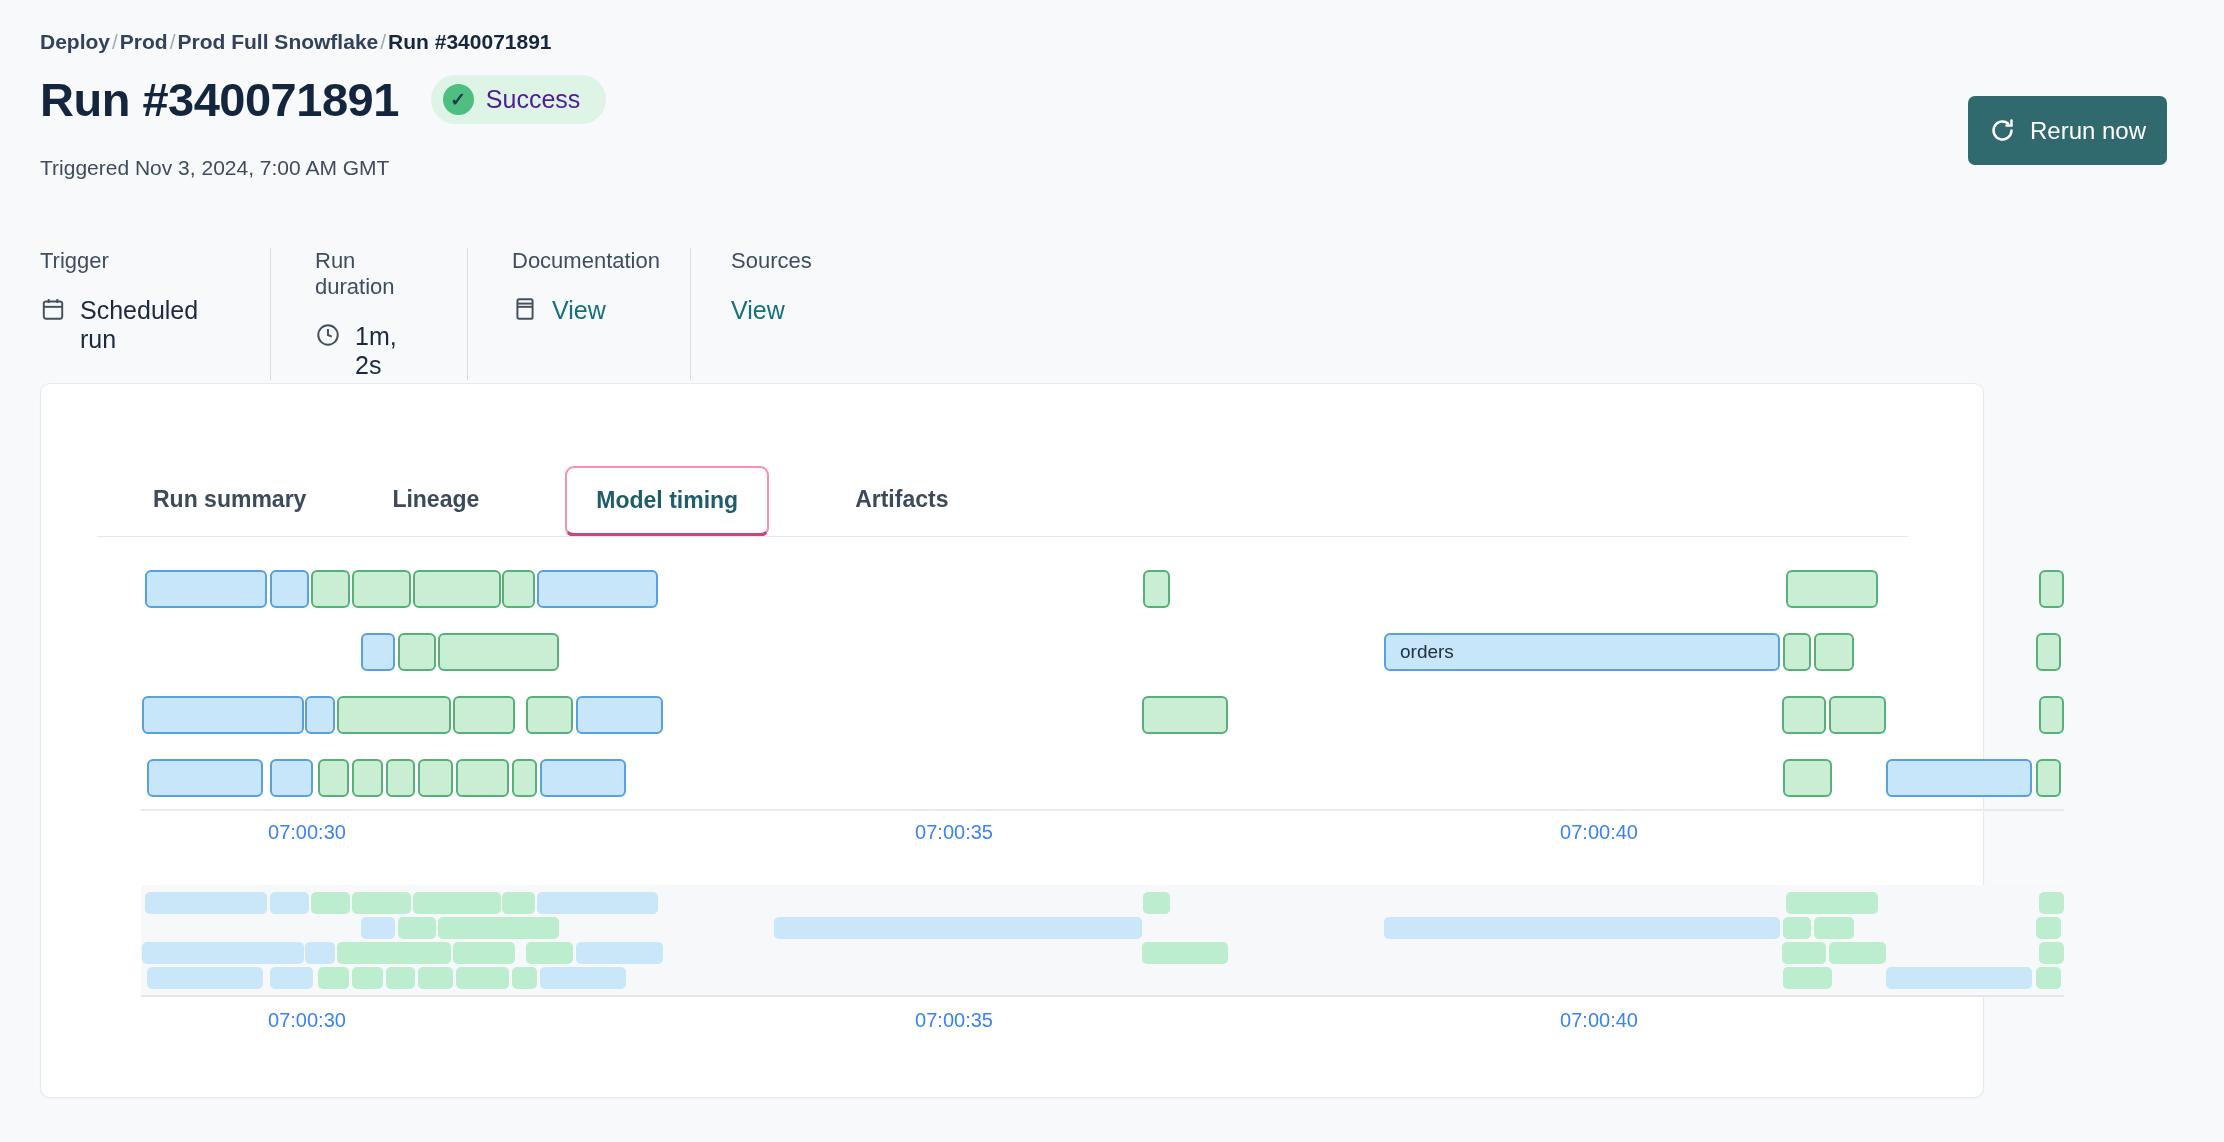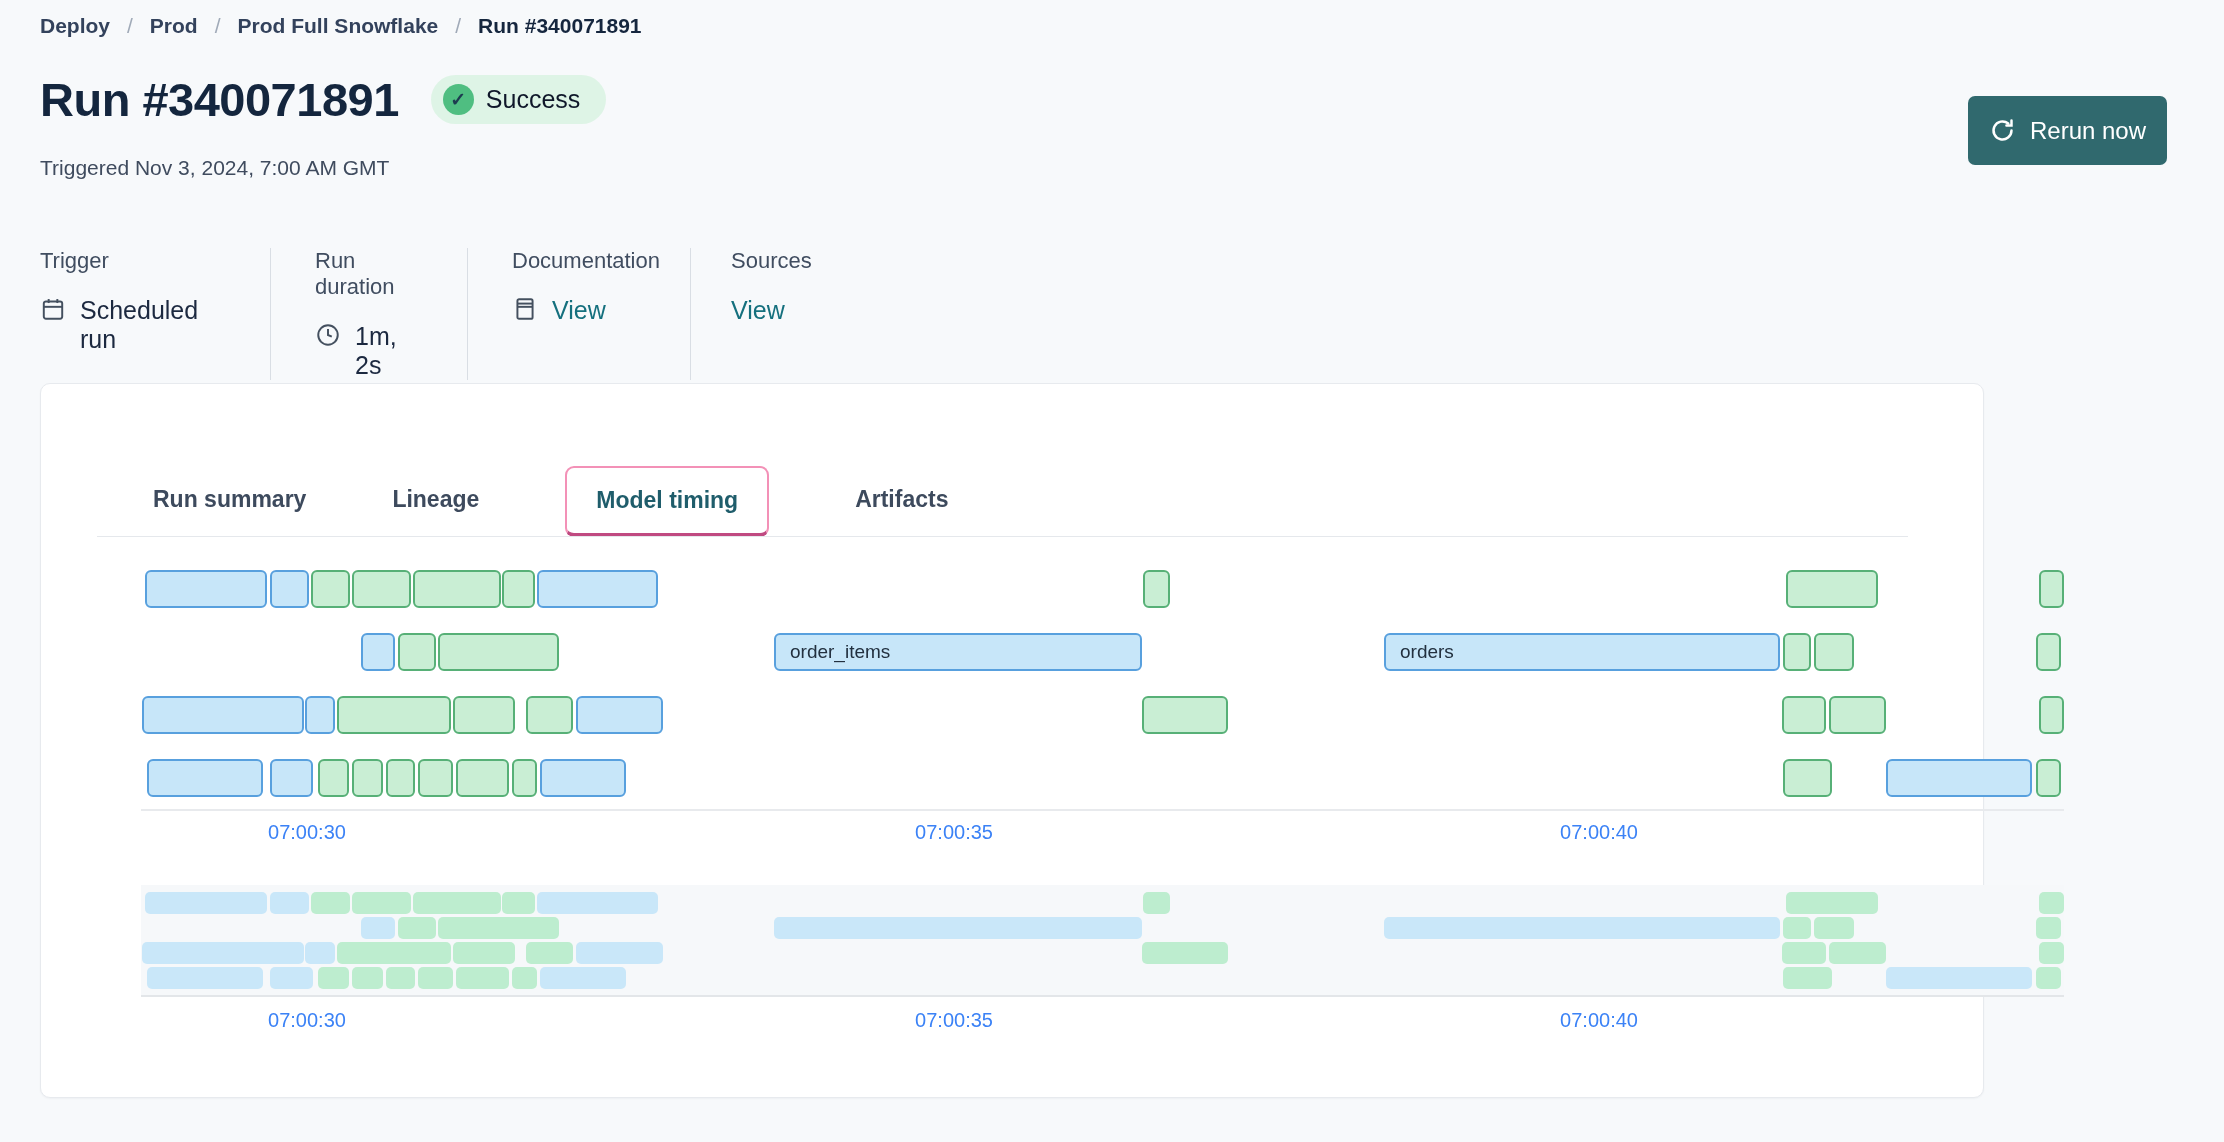--- a/index.html
+++ b/index.html
@@ -1,33 +1,33 @@
 <!DOCTYPE html>
 <html><head>
 <meta charset="utf-8">
 <style>
   * { margin:0; padding:0; box-sizing:border-box; }
   html,body { background:#f7f9fb; font-family:"Liberation Sans", sans-serif; }
   #page { position:relative; width:2224px; height:1142px; background:#f7f9fb; overflow:hidden; }
 
   
-  .breadcrumb { position:absolute; left:40px; top:14px; display:flex; align-items:center; gap:17px;
+  .breadcrumb { position:absolute; left:40px; top:30px; display:flex; align-items:center; gap:2px;
                 font-size:21px; font-weight:700; color:#33425c; }
   .breadcrumb .sep { color:#a0aab8; font-weight:400; }
   .breadcrumb .crumb { cursor:pointer; }
   .breadcrumb .current { color:#15263e; }
 
   
   .title-row { position:absolute; left:40px; top:72px; display:flex; align-items:center; gap:32px; }
   .page-title { font-size:47px; font-weight:700; color:#14263e; letter-spacing:-0.5px; }
   .status-badge { display:flex; align-items:center; gap:12px; background:#def4e6; border-radius:999px;
                   padding:9px 26px 9px 12px; }
   .status-badge .circ { width:31px; height:31px; border-radius:50%; background:#4fbe81; color:#1d3c50;
                         display:flex; align-items:center; justify-content:center; font-size:19px; font-weight:700; }
-  .status-badge .txt { font-size:25px; color:#0f172a; }
+  .status-badge .txt { font-size:25px; color:#4c1d95; }
   .triggered { position:absolute; left:40px; top:156px; font-size:21px; color:#3f4b5e; }
 
   .rerun-btn { position:absolute; left:1968px; top:96px; width:199px; height:69px; background:#30696e;
                border:none; border-radius:7px; color:#ffffff; font-size:24px; font-family:inherit;
                display:flex; align-items:center; justify-content:center; gap:14px; cursor:pointer; }
 
   
   .meta-row { position:absolute; left:40px; top:248px; display:flex; }
   .meta-col { padding-right:44px; border-right:1px solid #d9dee4; padding-left:44px; }
   .meta-col:first-child { padding-left:0; }
@@ -167,23 +167,20 @@
         <div class="bar green" style="left: 10.9724%; width: 3.06812%; top: 0px;"></div>
         <div class="bar green" style="left: 14.1446%; width: 4.57618%; top: 0px;"></div>
         <div class="bar green" style="left: 18.7728%; width: 1.71607%; top: 0px;"></div>
         <div class="bar blue" style="left: 20.5928%; width: 6.29225%; top: 0px;"></div>
         <div class="bar green" style="left: 52.1061%; width: 1.40406%; top: 0px;"></div>
         <div class="bar green" style="left: 85.5434%; width: 4.78419%; top: 0px;"></div>
         <div class="bar green" style="left: 98.6999%; width: 1.30005%; top: 0px;"></div>
         <div class="bar blue" style="left: 11.4405%; width: 1.76807%; top: 63px;"></div>
         <div class="bar green" style="left: 13.3645%; width: 1.97608%; top: 63px;"></div>
         <div class="bar green" style="left: 15.4446%; width: 6.29225%; top: 63px;"></div>
-        <div class="bar blue" style="left: 32.9173%; width: 19.1368%; top: 63px;">
-          <span class="bar-label">order_items</span>
-        </div>
         <div class="bar blue" style="left: 64.6386%; width: 20.5928%; top: 63px;">
           <span class="bar-label">orders</span>
         </div>
         <div class="bar green" style="left: 85.3874%; width: 1.45606%; top: 63px;"></div>
         <div class="bar green" style="left: 86.9995%; width: 2.08008%; top: 63px;"></div>
         <div class="bar green" style="left: 98.5439%; width: 1.30005%; top: 63px;"></div>
         <div class="bar blue" style="left: 0.052002%; width: 8.42434%; top: 126px;"></div>
         <div class="bar blue" style="left: 8.52834%; width: 1.56006%; top: 126px;"></div>
         <div class="bar green" style="left: 10.1924%; width: 5.92824%; top: 126px;"></div>
         <div class="bar green" style="left: 16.2246%; width: 3.22413%; top: 126px;"></div>

